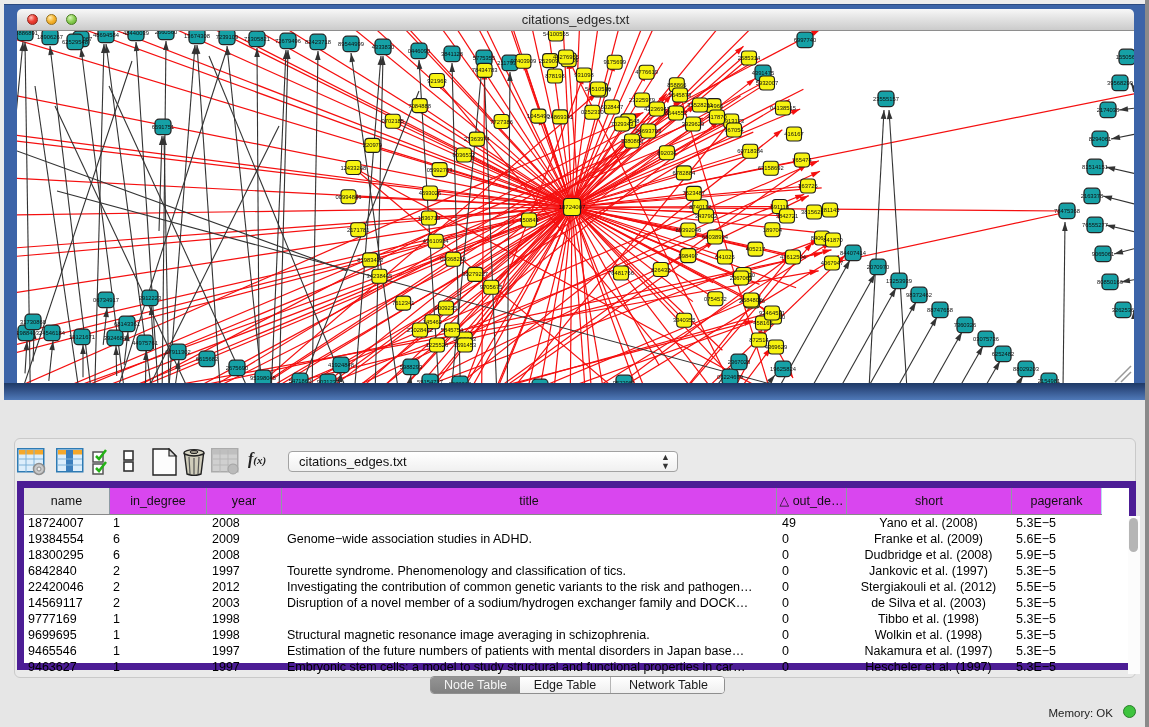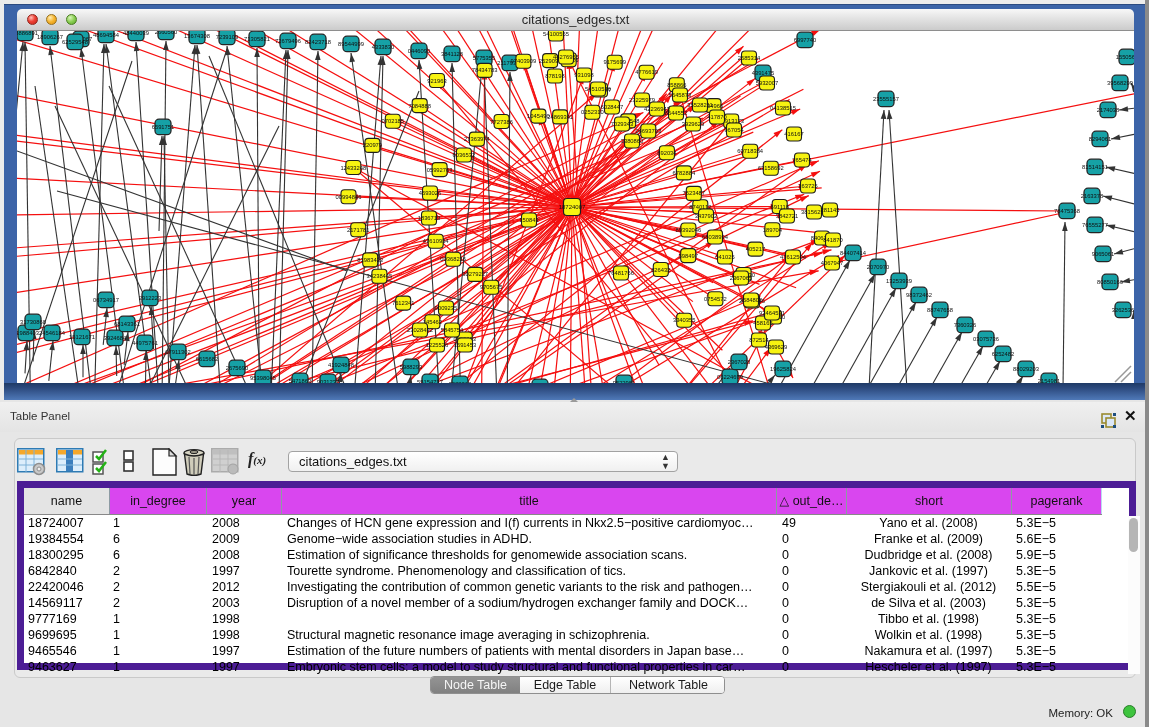--- a/index.html
+++ b/index.html
@@ -806,32 +806,20 @@
 <text x="403.0" y="301.0" font-size="5.8" fill="#111" text-anchor="middle" font-family="Liberation Sans, sans-serif">23028432</text>
 <rect x="412.5" y="307.0" width="15" height="14" rx="3.5" fill="#f7f311" stroke="#1e1e1e" stroke-width="1.1"></rect>
 <text x="420.0" y="316.0" font-size="5.8" fill="#111" text-anchor="middle" font-family="Liberation Sans, sans-serif">1225526</text>
 <rect x="546.5" y="167.5" width="17" height="17" rx="3.5" fill="#f7f311" stroke="#1e1e1e" stroke-width="1.2"></rect>
 <text x="555" y="178" font-size="6" fill="#111" text-anchor="middle" font-family="Liberation Sans, sans-serif">18724007</text>
 <path d="M1098 351 L1114 335 M1104 351 L1114 341" stroke="#999" stroke-width="1.5" fill="none"></path>
 </svg>
 </div>
 <div id="rstrip" class="abs"></div>
 <div id="tp" class="abs">
-  <div id="tphead" class="abs">
-      <div id="grip" class="abs"></div>
-      <div id="tptitle" class="abs">Table Panel</div>
-    <svg class="abs" style="left:1101px;top:11px" width="16" height="15">
-      <rect x="1" y="1" width="9" height="9" fill="#dce8f8" stroke="#9a8a30" stroke-width="1.6"></rect>
-      <rect x="5" y="5" width="9" height="9" fill="#dce8f8" stroke="#9a8a30" stroke-width="1.6"></rect>
-      <rect x="12" y="0" width="3" height="3" fill="#1e4e7e"></rect>
-        <rect x="0" y="12" width="3" height="3" fill="#1e4e7e"></rect>
-      <rect x="12" y="12" width="3" height="3" fill="#1e4e7e"></rect>
-    </svg>
-    <div class="abs" style="left:1124px;top:5px;font-size:15px;font-weight:bold;color:#111">✕</div>
-  </div>
   <div id="panel" class="abs"></div>
 
   <svg class="abs" style="left:17px;top:48px" width="260" height="28">
 
     <g>
       <rect x="0.75" y="0.75" width="26" height="23" fill="#ddeefb" stroke="#2e7bb4" stroke-width="1.5"></rect>
       <rect x="2" y="2" width="24" height="4.5" fill="#f5a82b"></rect>
       <line x1="9" y1="2" x2="9" y2="24" stroke="#7fb2d8" stroke-width="1"></line>
       <line x1="17" y1="2" x2="17" y2="24" stroke="#7fb2d8" stroke-width="1"></line>
       <line x1="2" y1="11" x2="26" y2="11" stroke="#7fb2d8" stroke-width="1"></line>
@@ -894,39 +882,37 @@
     <div class="hcell" style="left:183px;width:75px">year</div>
     <div class="hcell" style="left:258px;width:495px">title</div>
     <div class="hcell" style="left:753px;width:70px">△ out_de…</div>
     <div class="hcell" style="left:823px;width:165px">short</div>
     <div class="hcell" style="left:988px;width:90px;border-right:1px solid #b9ddef">pagerank</div>
     <div class="abs" style="left:0;top:26px;width:1078px;border-top:1px solid #888"></div>
 <div class="trow" style="top:27px">
 <span style="left:4px">18724007</span>
 <span style="left:89px">1</span>
 <span style="left:188px">2008</span>
-<span style="left:263px">Changes of HCN gene expression and I(f) currents in Nkx2.5−positive cardiomyoc…</span>
 <span style="left:758px">49</span>
 <span style="left:822px;width:165px;text-align:center">Yano et al. (2008)</span>
 <span style="left:992px">5.3E−5</span>
 </div>
 <div class="trow" style="top:43px">
 <span style="left:4px">19384554</span>
 <span style="left:89px">6</span>
 <span style="left:188px">2009</span>
 <span style="left:263px">Genome−wide association studies in ADHD.</span>
 <span style="left:758px">0</span>
 <span style="left:822px;width:165px;text-align:center">Franke et al. (2009)</span>
 <span style="left:992px">5.6E−5</span>
 </div>
 <div class="trow" style="top:59px">
 <span style="left:4px">18300295</span>
 <span style="left:89px">6</span>
 <span style="left:188px">2008</span>
-<span style="left:263px">Estimation of significance thresholds for genomewide association scans.</span>
 <span style="left:758px">0</span>
 <span style="left:822px;width:165px;text-align:center">Dudbridge et al. (2008)</span>
 <span style="left:992px">5.9E−5</span>
 </div>
 <div class="trow" style="top:75px">
 <span style="left:4px">6842840</span>
 <span style="left:89px">2</span>
 <span style="left:188px">1997</span>
 <span style="left:263px">Tourette syndrome. Phenomenology and classification of tics.</span>
 <span style="left:758px">0</span>

